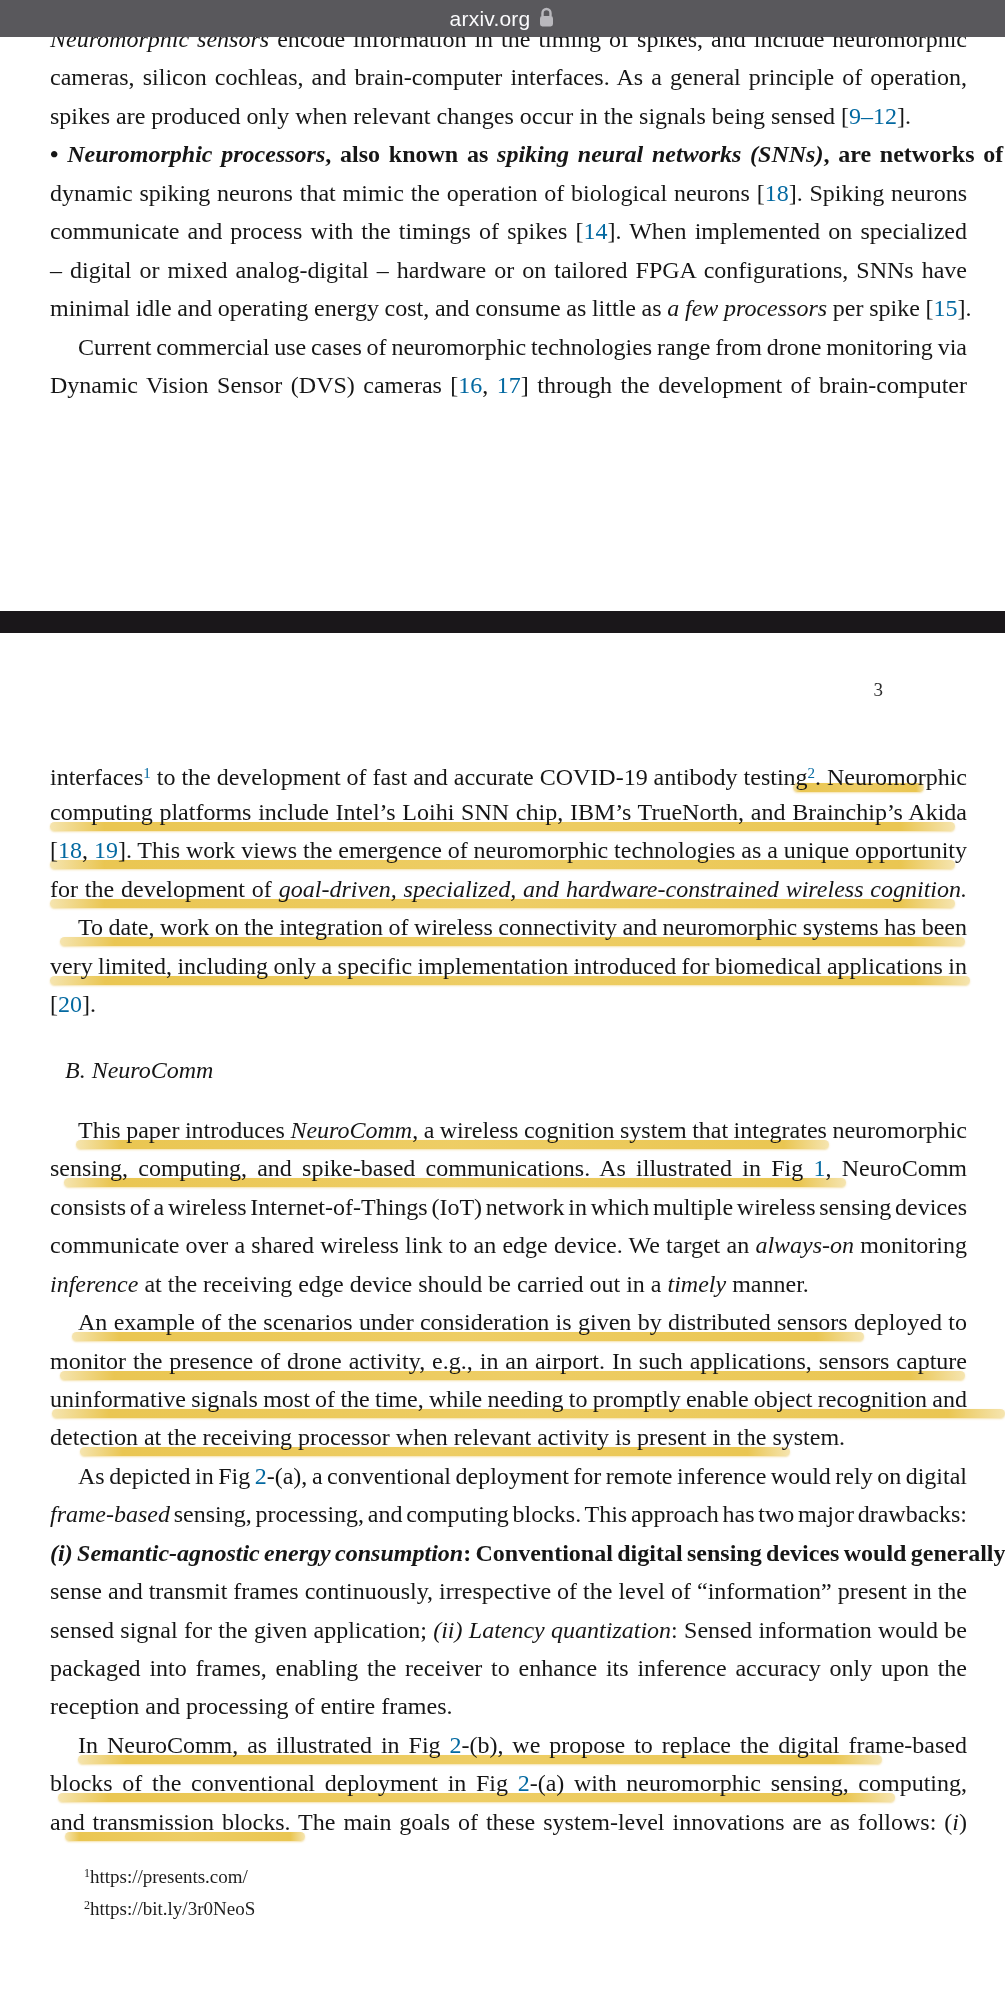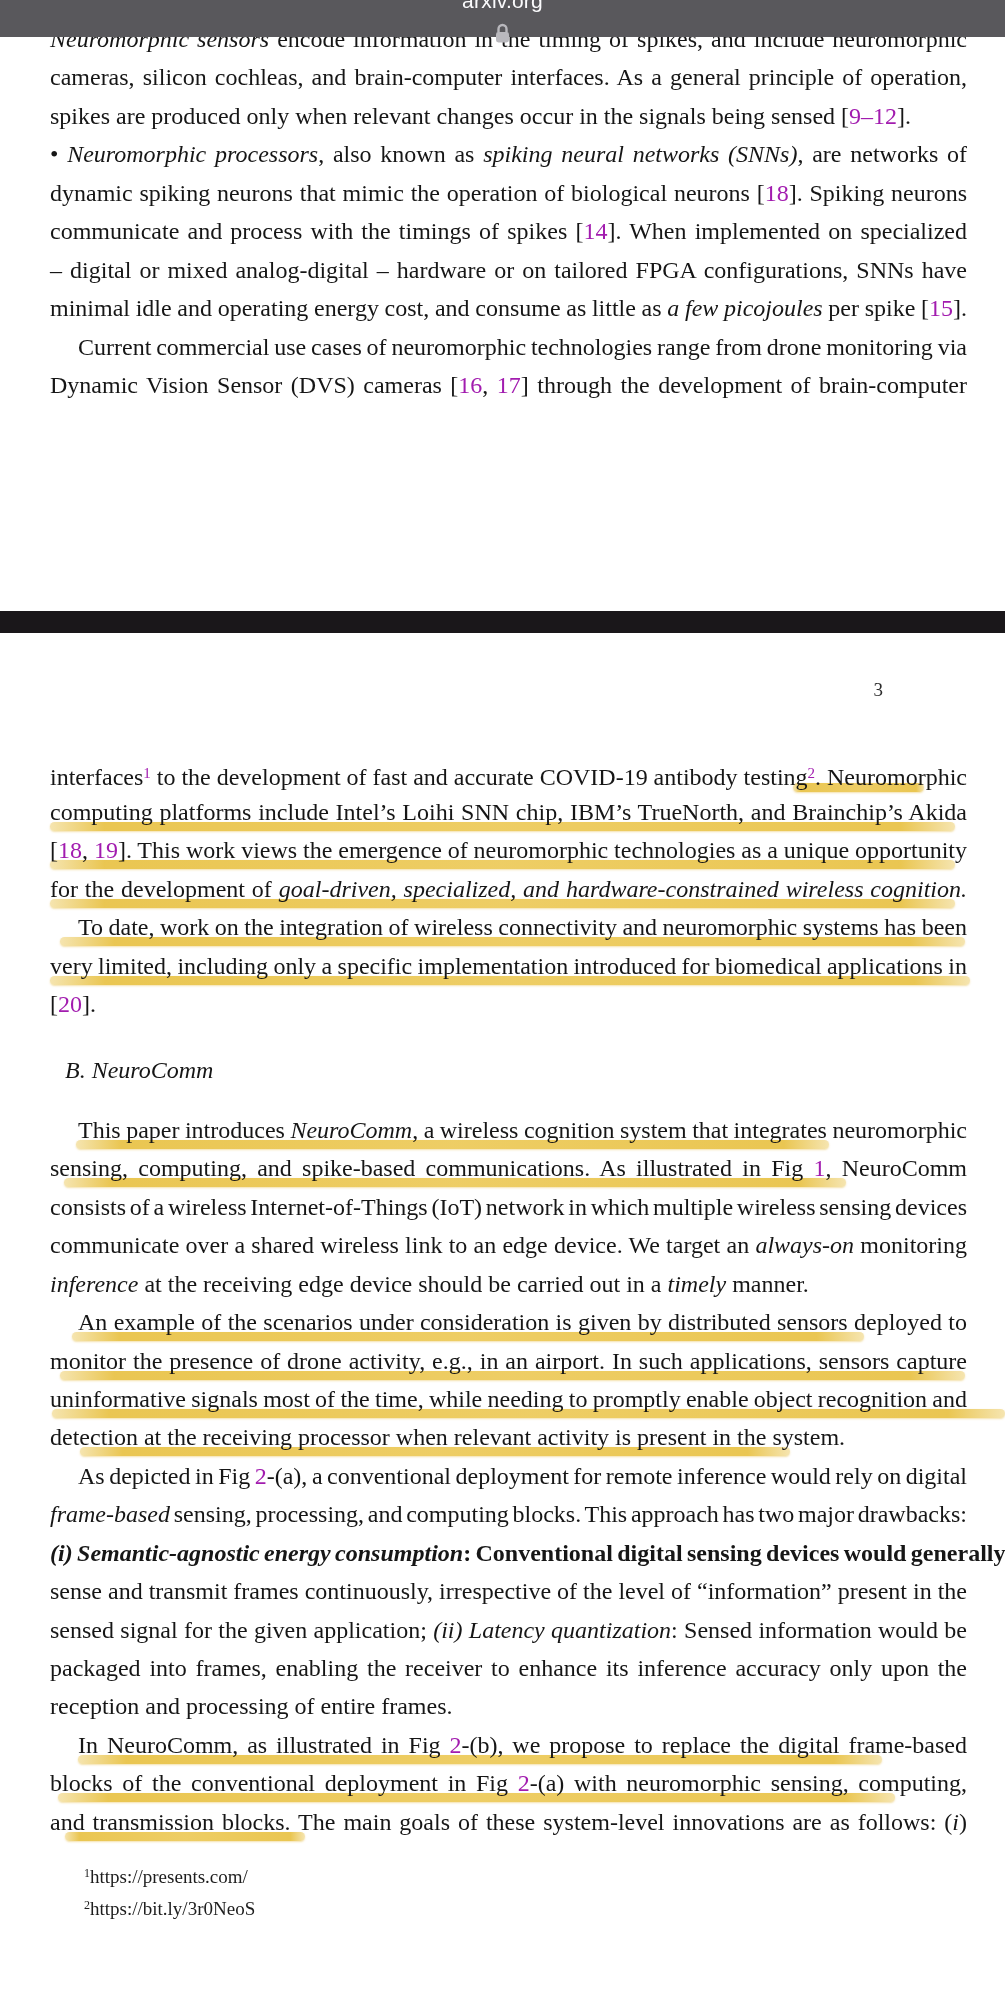--- a/index.html
+++ b/index.html
@@ -1,32 +1,32 @@
 <!DOCTYPE html>
 <html><head>
 <meta charset="utf-8">
 <style>
   html,body{margin:0;padding:0;background:#ffffff;width:1005px;height:2010px;overflow:hidden;}
   body{font-family:"Liberation Serif","DejaVu Serif",serif;color:#161616;position:relative;}
 
   
   .topbar{position:absolute;top:0;left:0;width:1005px;height:37px;background:#59585c;z-index:10;
           display:flex;align-items:center;justify-content:center;gap:8px;
-          font-family:"Liberation Sans","DejaVu Sans",sans-serif;flex-direction:column;}
+          font-family:"Liberation Sans","DejaVu Sans",sans-serif;}
   .topbar .addr{color:#fbfbfd;font-size:21px;letter-spacing:.2px;}
   .lock{display:inline-block;margin-top:2px;}
 
   
   .content{position:absolute;top:0;left:0;width:963px;z-index:1;}
   .textblock{margin-left:50px;width:917px;}
   .line{position:relative;width:917px;height:38.45px;line-height:38.45px;font-size:24px;white-space:nowrap;}
   .line .txt{display:inline;}
   .ind{display:inline-block;width:28px;}
   .it{font-style:italic;}
-  .ref{color:#a21caf;}
+  .ref{color:#0369a1;}
   .sup{font-size:15px;vertical-align:7px;}
   .hl{position:absolute;top:29px;height:9px;border-radius:5px;z-index:-1;
       background:linear-gradient(90deg,rgba(234,197,80,.45),rgba(232,193,67,.92) 6%,rgba(236,200,84,.9) 50%,rgba(232,193,67,.92) 94%,rgba(234,197,80,.45));
       box-shadow:0 1px 2px rgba(228,188,70,.45);}
 
   .page2{margin-top:20px;}
   .band{margin-top:207px;width:1005px;height:22px;background:#1a171a;}
   .pagenum-row{margin-top:46px;height:22px;line-height:22px;font-size:19px;text-align:right;padding-right:80px;color:#2c2c2c;}
   .page3a{margin-top:53px;}
   .heading-row{margin-top:28px;margin-left:65px;height:38.45px;line-height:38.45px;font-size:24px;font-style:italic;}
@@ -36,25 +36,25 @@
   .fn-sup{font-size:12px;vertical-align:6px;}
 </style>
 </head>
 <body>
 
 <div class="content">
   <div class="textblock page2" id="page2">
       <div class="line j"><span class="txt" style="word-spacing: 2.00284px;"><span class="it">Neuromorphic sensors</span><span class=""> encode information in the timing of spikes, and include neuromorphic</span></span></div>
       <div class="line j"><span class="txt" style="word-spacing: 2.125px;"><span class="">cameras, silicon cochleas, and brain-computer interfaces. As a general principle of operation,</span></span></div>
       <div class="line"><span class="txt"><span class="">spikes are produced only when relevant changes occur in the signals being sensed [</span><span class="ref">9–12</span><span class="">].</span></span></div>
-      <div class="line j"><span class="txt" style="word-spacing: 2.75911px;"><span class="">• </span><span class="it">Neuromorphic processors</span><span class="">, also known as </span><span class="it">spiking neural networks (SNNs)</span><span class="">, are networks of</span></span></div>
+      <div class="line j"><span class="txt" style="word-spacing: 2.75911px; font-weight: bold;"><span class="">• </span><span class="it">Neuromorphic processors</span><span class="">, also known as </span><span class="it">spiking neural networks (SNNs)</span><span class="">, are networks of</span></span></div>
       <div class="line j"><span class="txt" style="word-spacing: 0.817708px;"><span class="">dynamic spiking neurons that mimic the operation of biological neurons [</span><span class="ref">18</span><span class="">]. Spiking neurons</span></span></div>
       <div class="line j"><span class="txt" style="word-spacing: 2.19401px;"><span class="">communicate and process with the timings of spikes [</span><span class="ref">14</span><span class="">]. When implemented on specialized</span></span></div>
       <div class="line j"><span class="txt" style="word-spacing: 2.03966px;"><span class="">– digital or mixed analog-digital – hardware or on tailored FPGA configurations, SNNs have</span></span></div>
-      <div class="line j"><span class="txt" style="word-spacing: -0.313477px;"><span class="">minimal idle and operating energy cost, and consume as little as </span><span class="it">a few picojoules</span><span class=""> per spike [</span><span class="ref">15</span><span class="">].</span></span></div>
+      <div class="line j"><span class="txt" style="word-spacing: -0.313477px;"><span class="">minimal idle and operating energy cost, and consume as little as </span><span class="it">a few processors</span><span class=""> per spike [</span><span class="ref">15</span><span class="">].</span></span></div>
       <div class="line j"><span class="txt" style="word-spacing: -1.15625px;"><span class="ind"></span><span class="">Current commercial use cases of neuromorphic technologies range from drone monitoring via</span></span></div>
       <div class="line j"><span class="txt" style="word-spacing: 2.46165px;"><span class="">Dynamic Vision Sensor (DVS) cameras [</span><span class="ref">16</span><span class="">, </span><span class="ref">17</span><span class="">] through the development of brain-computer</span></span></div>
     </div>
   <div class="band"></div>
   <div class="pagenum-row">3</div>
   <div class="textblock page3a" id="page3a">
       <div class="line j"><span class="txt" style="word-spacing: -0.0355114px;"><span class="">interfaces</span><span class="sup ref">1</span><span class=""> to the development of fast and accurate COVID-19 antibody testing</span><span class="sup ref">2</span><span class="">. Neuromorphic</span></span><div class="hl" style="left: 743px; width: 131px;"></div></div>
       <div class="line j"><span class="txt" style="word-spacing: 0.764205px;"><span class="">computing platforms include Intel’s Loihi SNN chip, IBM’s TrueNorth, and Brainchip’s Akida</span></span><div class="hl" style="left: 0px; width: 905px;"></div></div>
       <div class="line j"><span class="txt" style="word-spacing: -0.0949519px;"><span class="">[</span><span class="ref">18</span><span class="">, </span><span class="ref">19</span><span class="">]. This work views the emergence of neuromorphic technologies as a unique opportunity</span></span><div class="hl" style="left: 0px; width: 905px;"></div></div>
       <div class="line j"><span class="txt" style="word-spacing: 0.868056px;"><span class="">for the development of </span><span class="it">goal-driven, specialized, and hardware-constrained wireless cognition.</span></span><div class="hl" style="left: 0px; width: 905px;"></div></div>

